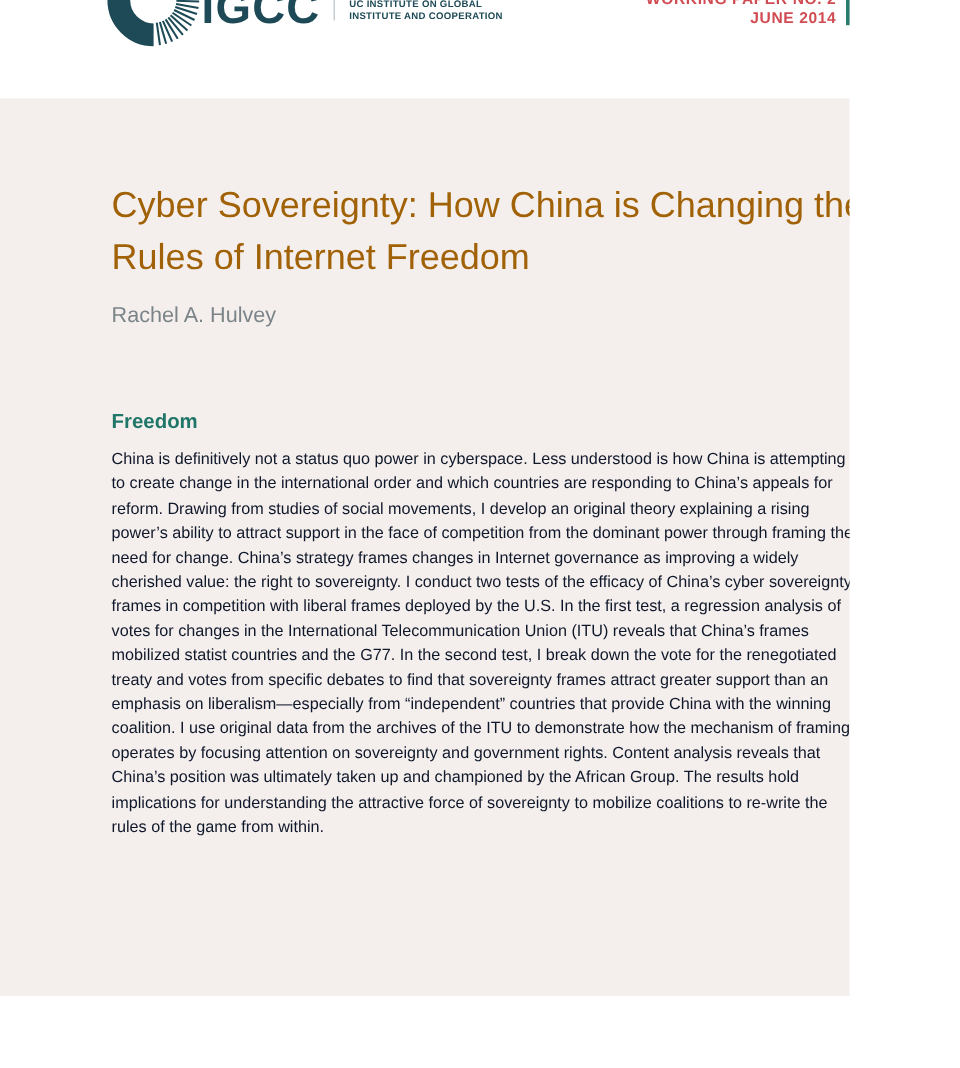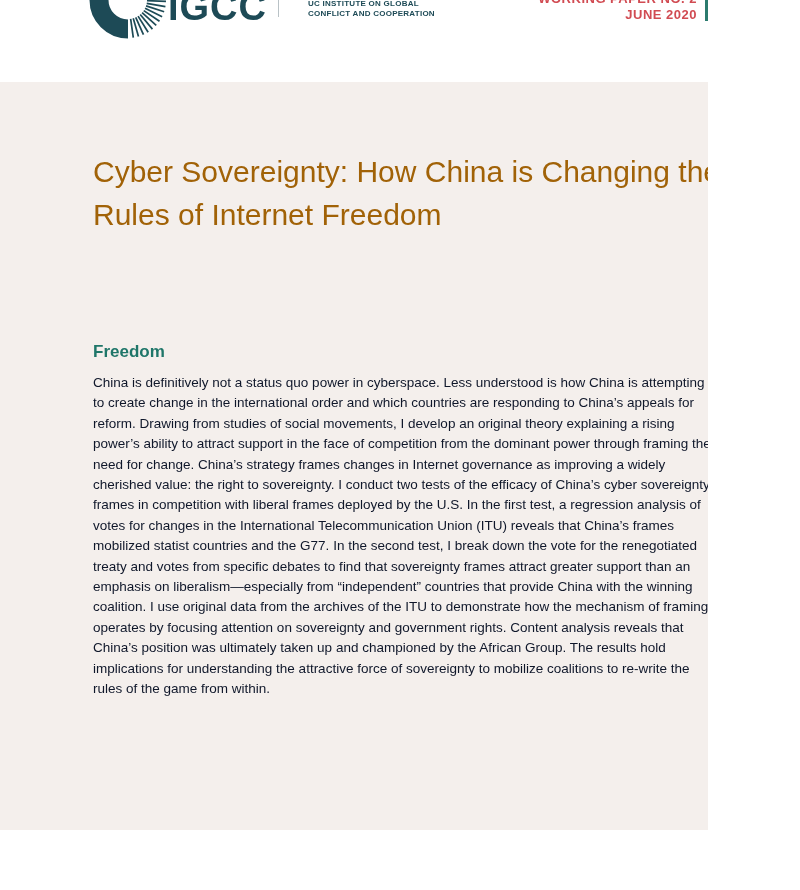--- a/index.html
+++ b/index.html
@@ -15,21 +15,21 @@
   
   .header{position:absolute;left:0;top:0;width:800px;height:82px;background:#ffffff;}
   .logo-icon{position:absolute;left:88px;top:-40px;width:80px;height:80px;}
   .logo-wordmark{
     position:absolute;left:168px;top:-12px;
     font-size:38px;line-height:1;font-weight:600;
     color:#1d4a56;letter-spacing:1px;
   }
   .logo-divider{position:absolute;left:278px;top:-4px;width:1px;height:21px;background:#b9c2c6;}
   .logo-subtitle{
-    position:absolute;left:308px;top:-1px;
+    position:absolute;left:291px;top:-1px;
     font-size:8px;font-weight:700;line-height:9.5px;
     color:#1d4a56;letter-spacing:0.25px;
   }
   .wp-block{
     position:absolute;right:103px;top:-9px;text-align:right;
     font-size:13px;font-weight:700;line-height:15.5px;
     color:#d14b52;letter-spacing:0.5px;
   }
   .accent-bar{position:absolute;left:705px;top:-10px;width:6px;height:31px;background:#2b7b6e;}
 
@@ -102,34 +102,35 @@
         <line x1="40" y1="2" x2="40" y2="21" transform="rotate(172 40 40)"></line>
       </g>
     </svg>
 
     <div class="logo-wordmark">IGCC</div>
 
     <div class="logo-divider"></div>
 
     <div class="logo-subtitle">
       <div>UC INSTITUTE ON GLOBAL</div>
-      <div>CONFLICT AND COOPERATION</div>
+      <div>INSTITUTE AND COOPERATION</div>
     </div>
 
     <div class="wp-block">
       <div>WORKING PAPER NO. 2</div>
-      <div>JUNE 2020</div>
+      <div>JUNE 2014</div>
     </div>
 
     <div class="accent-bar"></div>
   </div>
 
   <div class="main">
     <div class="paper-title">Cyber Sovereignty: How China is Changing the Rules of Internet Freedom</div>
 
+    <div class="paper-author">Rachel A. Hulvey</div>
 
     <div class="abstract-heading">Freedom</div>
 
     <div class="abstract-text">China is definitively not a status quo power in cyberspace. Less understood is how China is attempting to create change in the international order and which countries are responding to China’s appeals for reform. Drawing from studies of social movements, I develop an original theory explaining a rising power’s ability to attract support in the face of competition from the dominant power through framing the need for change. China’s strategy frames changes in Internet governance as improving a widely cherished value: the right to sovereignty. I conduct two tests of the efficacy of China’s cyber sovereignty frames in competition with liberal frames deployed by the U.S. In the first test, a regression analysis of votes for changes in the International Telecommunication Union (ITU) reveals that China’s frames mobilized statist countries and the G77. In the second test, I break down the vote for the renegotiated treaty and votes from specific debates to find that sovereignty frames attract greater support than an emphasis on liberalism—especially from “independent” countries that provide China with the winning coalition. I use original data from the archives of the ITU to demonstrate how the mechanism of framing operates by focusing attention on sovereignty and government rights. Content analysis reveals that China’s position was ultimately taken up and championed by the African Group. The results hold implications for understanding the attractive force of sovereignty to mobilize coalitions to re-write the rules of the game from within.</div>
 
   </div>
 
 
 </div>
 

